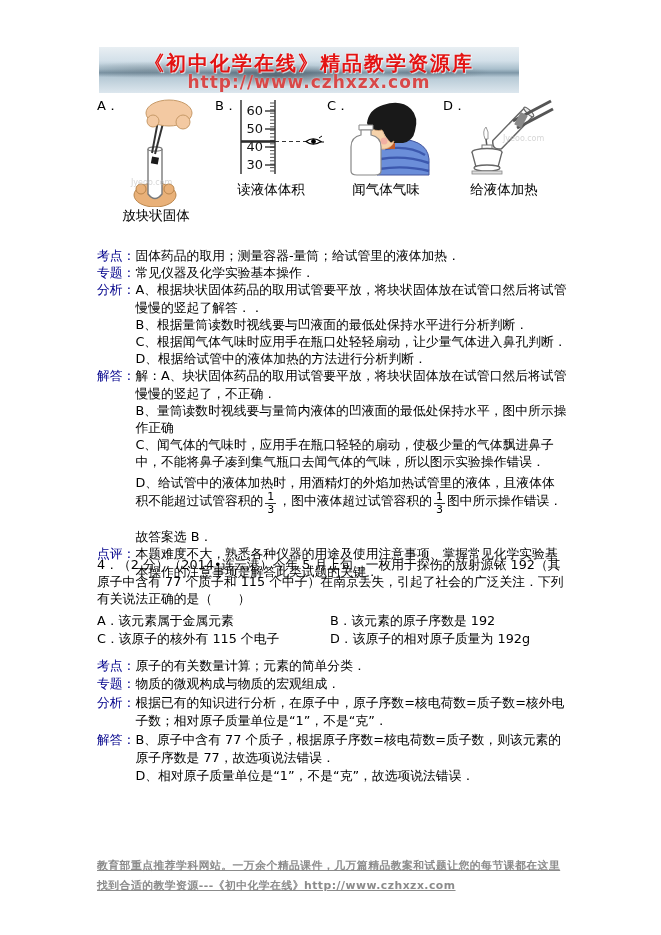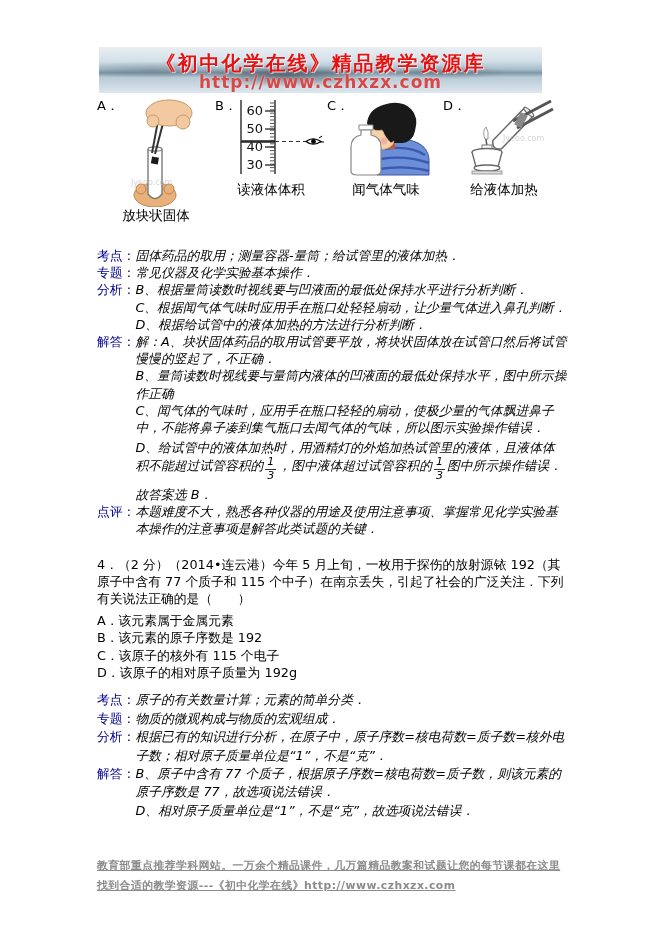--- a/index.html
+++ b/index.html
@@ -5,21 +5,21 @@
   html,body{margin:0;padding:0;background:#ffffff;width:661px;height:935px;overflow:hidden;
     font-family:"DejaVu Sans","Liberation Sans",sans-serif;color:#000;}
   .page{position:absolute;left:0;top:0;width:661px;height:935px;background:#fff;}
 
   
   .banner{position:absolute;left:99px;top:47px;width:420px;height:46px;overflow:hidden;
     background:
       radial-gradient(ellipse 130px 16px at 42% 62%, rgba(35,45,55,.55), rgba(35,45,55,0) 70%),
       radial-gradient(ellipse 90px 10px at 78% 55%, rgba(60,72,84,.35), rgba(60,72,84,0) 70%),
       radial-gradient(ellipse 110px 12px at 12% 50%, rgba(70,85,95,.30), rgba(70,85,95,0) 70%),
-      linear-gradient(180deg,#e9eff3 0%,#d3e0e9 30%,#a9bfcc 48%,#7e97a7 56%,#b7cad6 66%,#dde7ee 100%); padding-left: 23px;}
+      linear-gradient(180deg,#e9eff3 0%,#d3e0e9 30%,#a9bfcc 48%,#7e97a7 56%,#b7cad6 66%,#dde7ee 100%);}
   .banner-title{position:absolute;left:0;top:3px;width:100%;text-align:center;
     font-size:20px;font-weight:bold;letter-spacing:2px;color:#e31313;
     text-shadow:0 0 2px rgba(255,255,255,.9),1px 1px 0 rgba(255,255,255,.6);}
   .banner-url{position:absolute;left:0;top:25px;width:100%;text-align:center;
     font-size:17px;font-weight:bold;letter-spacing:1px;color:#d84848;
     text-shadow:0 0 2px rgba(255,255,255,.7);border-radius:10px;}
 
   
   .fig{position:absolute;top:95px;}
   .figA{left:97px;width:118px;height:142px;}
@@ -32,28 +32,28 @@
   .figA .caption{top:112px;}
   .figB .caption,.figC .caption,.figD .caption{top:86px;}
   .wm{font-size:8px;fill:#bbb;opacity:.6;}
 
   
   .tblock{position:absolute;left:97px;width:470px;font-size:12.8px;line-height:17.2px;}
   #block-q3{top:247px;}
   #block-q4{top:556px;}
   .sec{display:flex;align-items:flex-start;}
   .lbl{flex:0 0 37px;color:#00008B;white-space:nowrap;}
-  .ct{flex:1;font-style:italic;}
+  .ct{flex:1;}
   #block-q4 .sec{line-height:18.4px;}
   .q4sections{margin-top:10px;}
   .stem{width:470px;}
-  .optrow{display:flex;margin-top:1px;flex-direction:column;}
+  .optrow{display:flex;margin-top:1px;}
   .opt{width:233px;}
   .opts{margin-top:4px;}
-  .ansline{margin-top:3px;}
+  .ansline{margin-top:11px;}
 
   .frac{display:inline-block;text-align:center;vertical-align:-9px;margin:0 2px;
     font-size:11px;line-height:1.15;}
   .frac .num{display:block;border-bottom:1px solid #333;padding:0 2px;}
   .frac .den{display:block;}
   .fracline{margin:3px 0 2px 0;}
 
   
   .footer{position:absolute;left:97px;top:856px;width:472px;font-size:10.8px;line-height:20px;
     color:#8b8b8b;font-weight:bold;letter-spacing:.5px;text-decoration:underline;}
@@ -156,20 +156,21 @@
       <span class="lbl">考点：</span>
       <div class="ct">固体药品的取用；测量容器-量筒；给试管里的液体加热．</div>
     </div>
     <div class="sec">
       <span class="lbl">专题：</span>
       <div class="ct">常见仪器及化学实验基本操作．</div>
     </div>
     <div class="sec">
       <span class="lbl">分析：</span>
       <div class="ct">
+        <div>A、根据块状固体药品的取用试管要平放，将块状固体放在试管口然后将试管慢慢的竖起了解答．．</div>
         <div>B、根据量筒读数时视线要与凹液面的最低处保持水平进行分析判断．</div>
         <div>C、根据闻气体气味时应用手在瓶口处轻轻扇动，让少量气体进入鼻孔判断．</div>
         <div>D、根据给试管中的液体加热的方法进行分析判断．</div>
       </div>
     </div>
     <div class="sec">
       <span class="lbl">解答：</span>
       <div class="ct">
         <div>解：A、块状固体药品的取用试管要平放，将块状固体放在试管口然后将试管慢慢的竖起了，不正确．</div>
         <div>B、量筒读数时视线要与量筒内液体的凹液面的最低处保持水平，图中所示操作正确</div>

